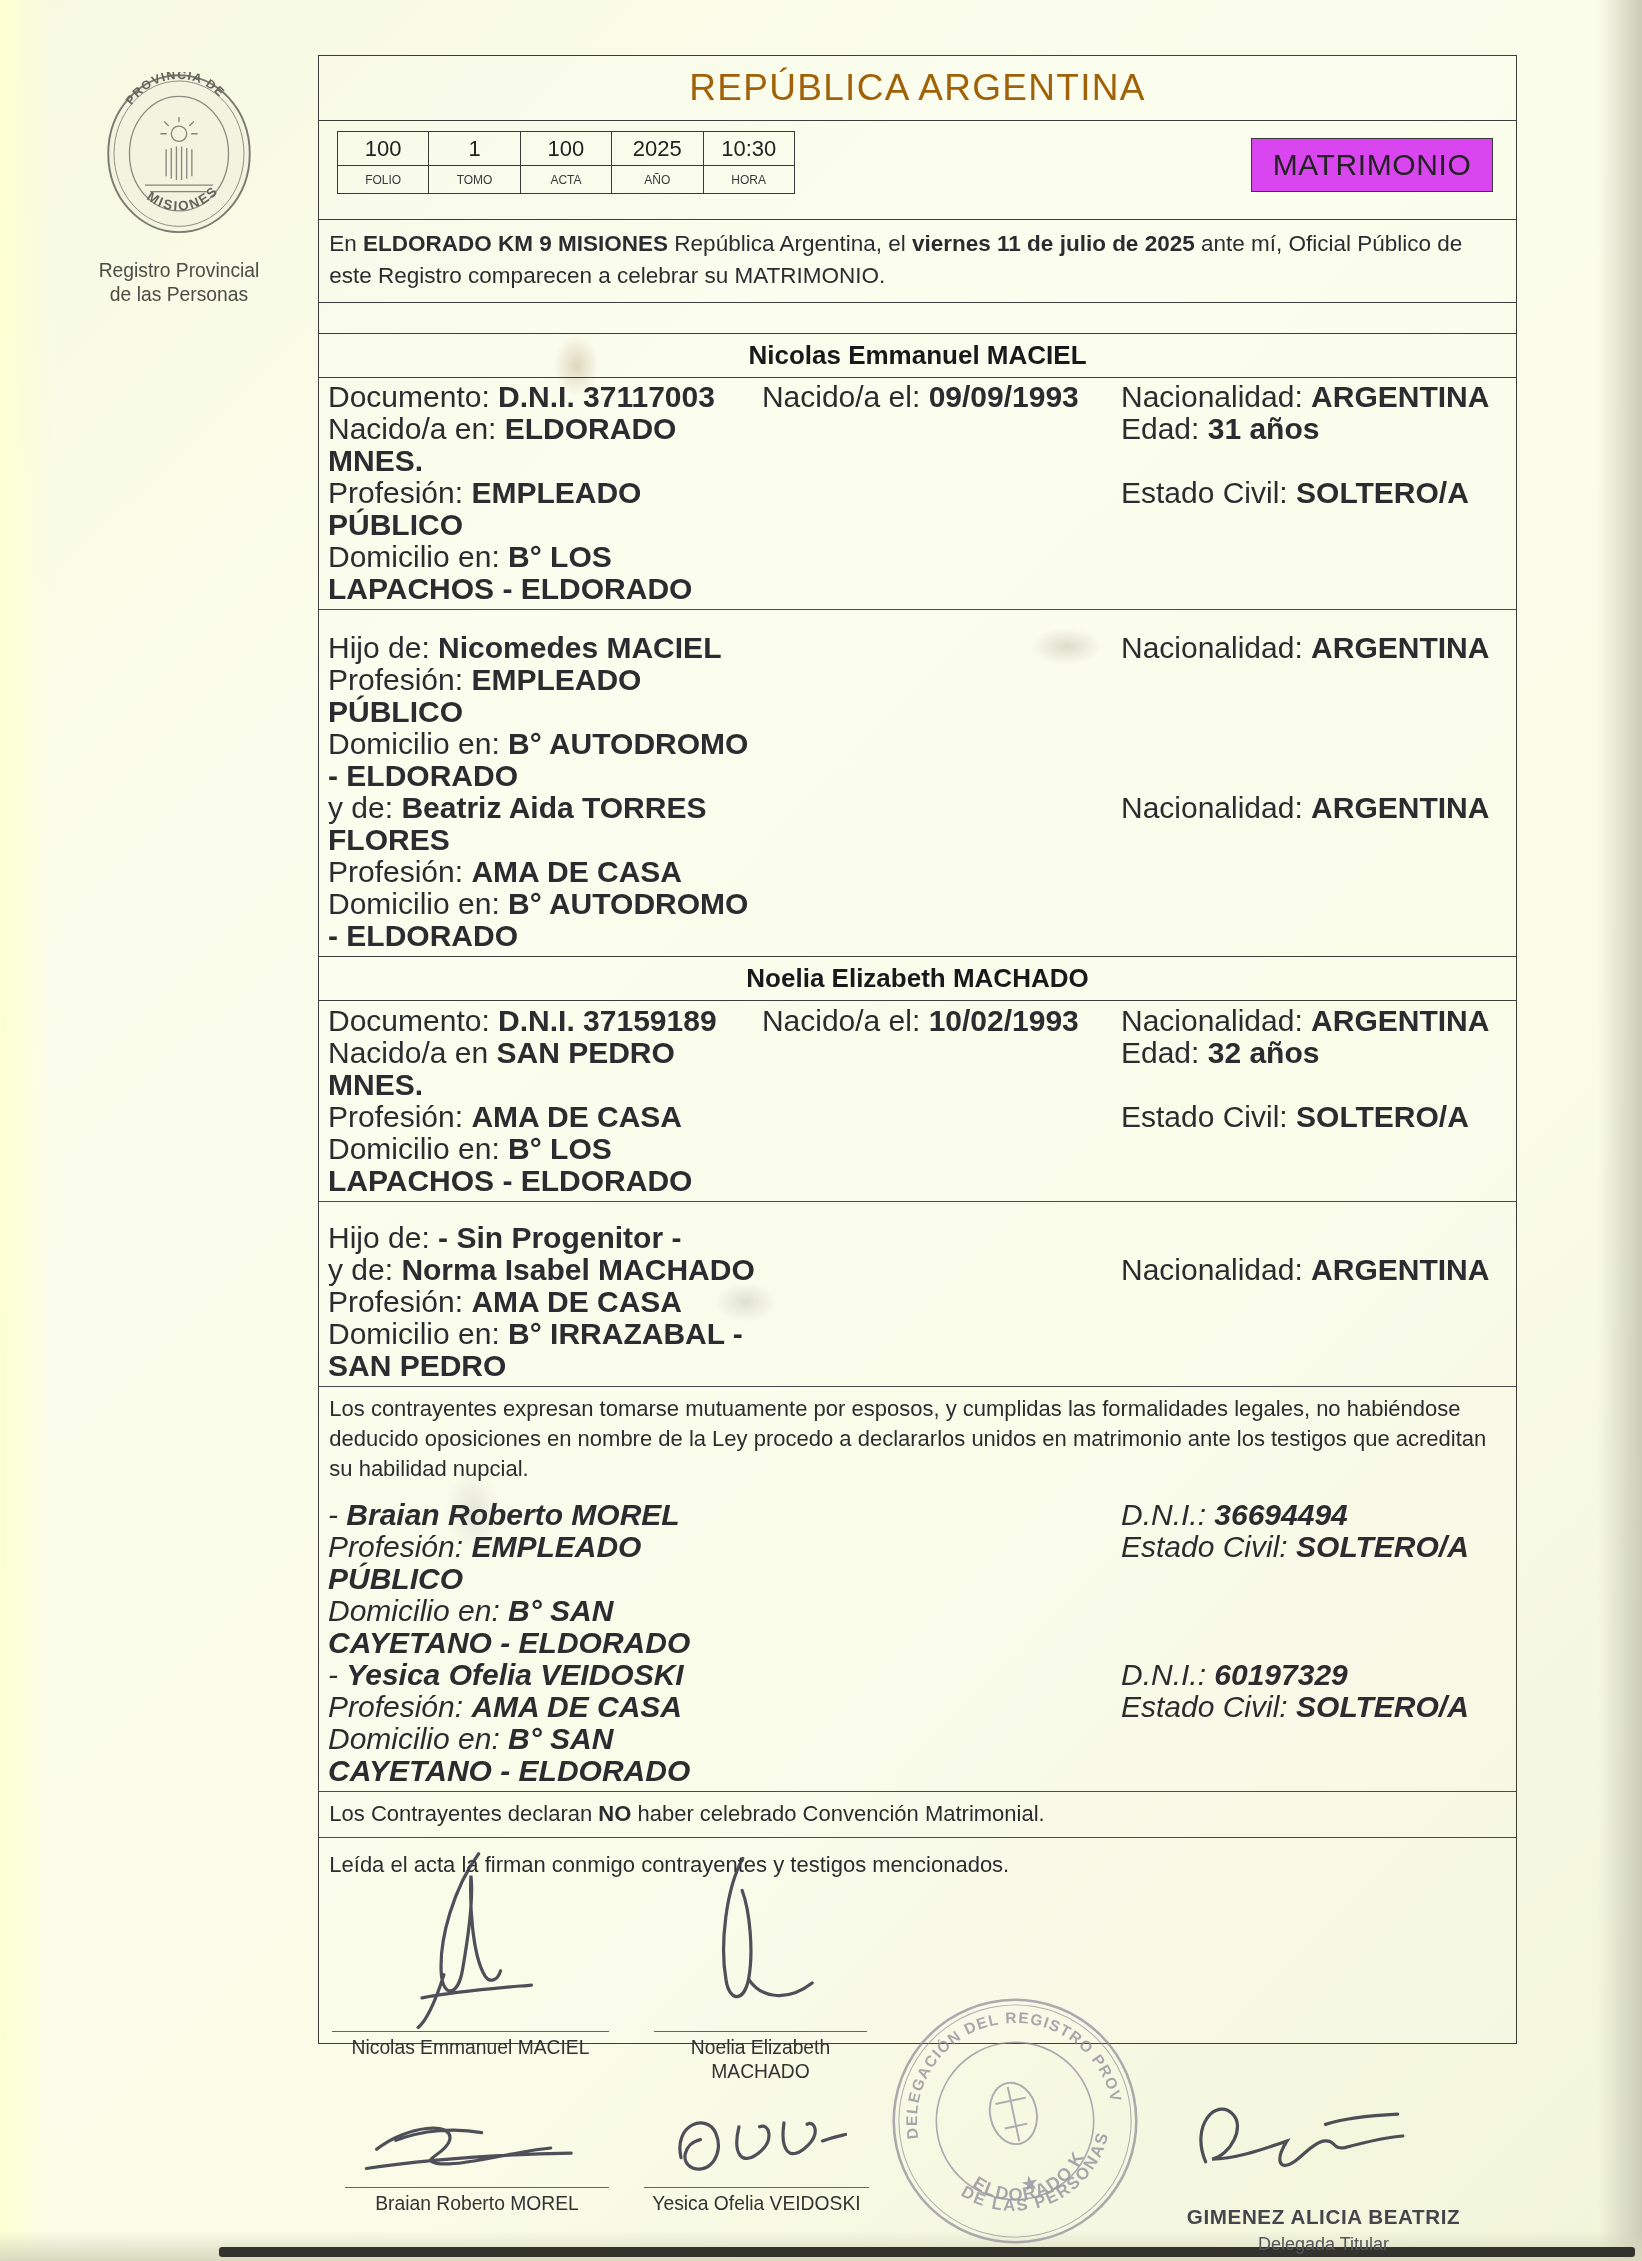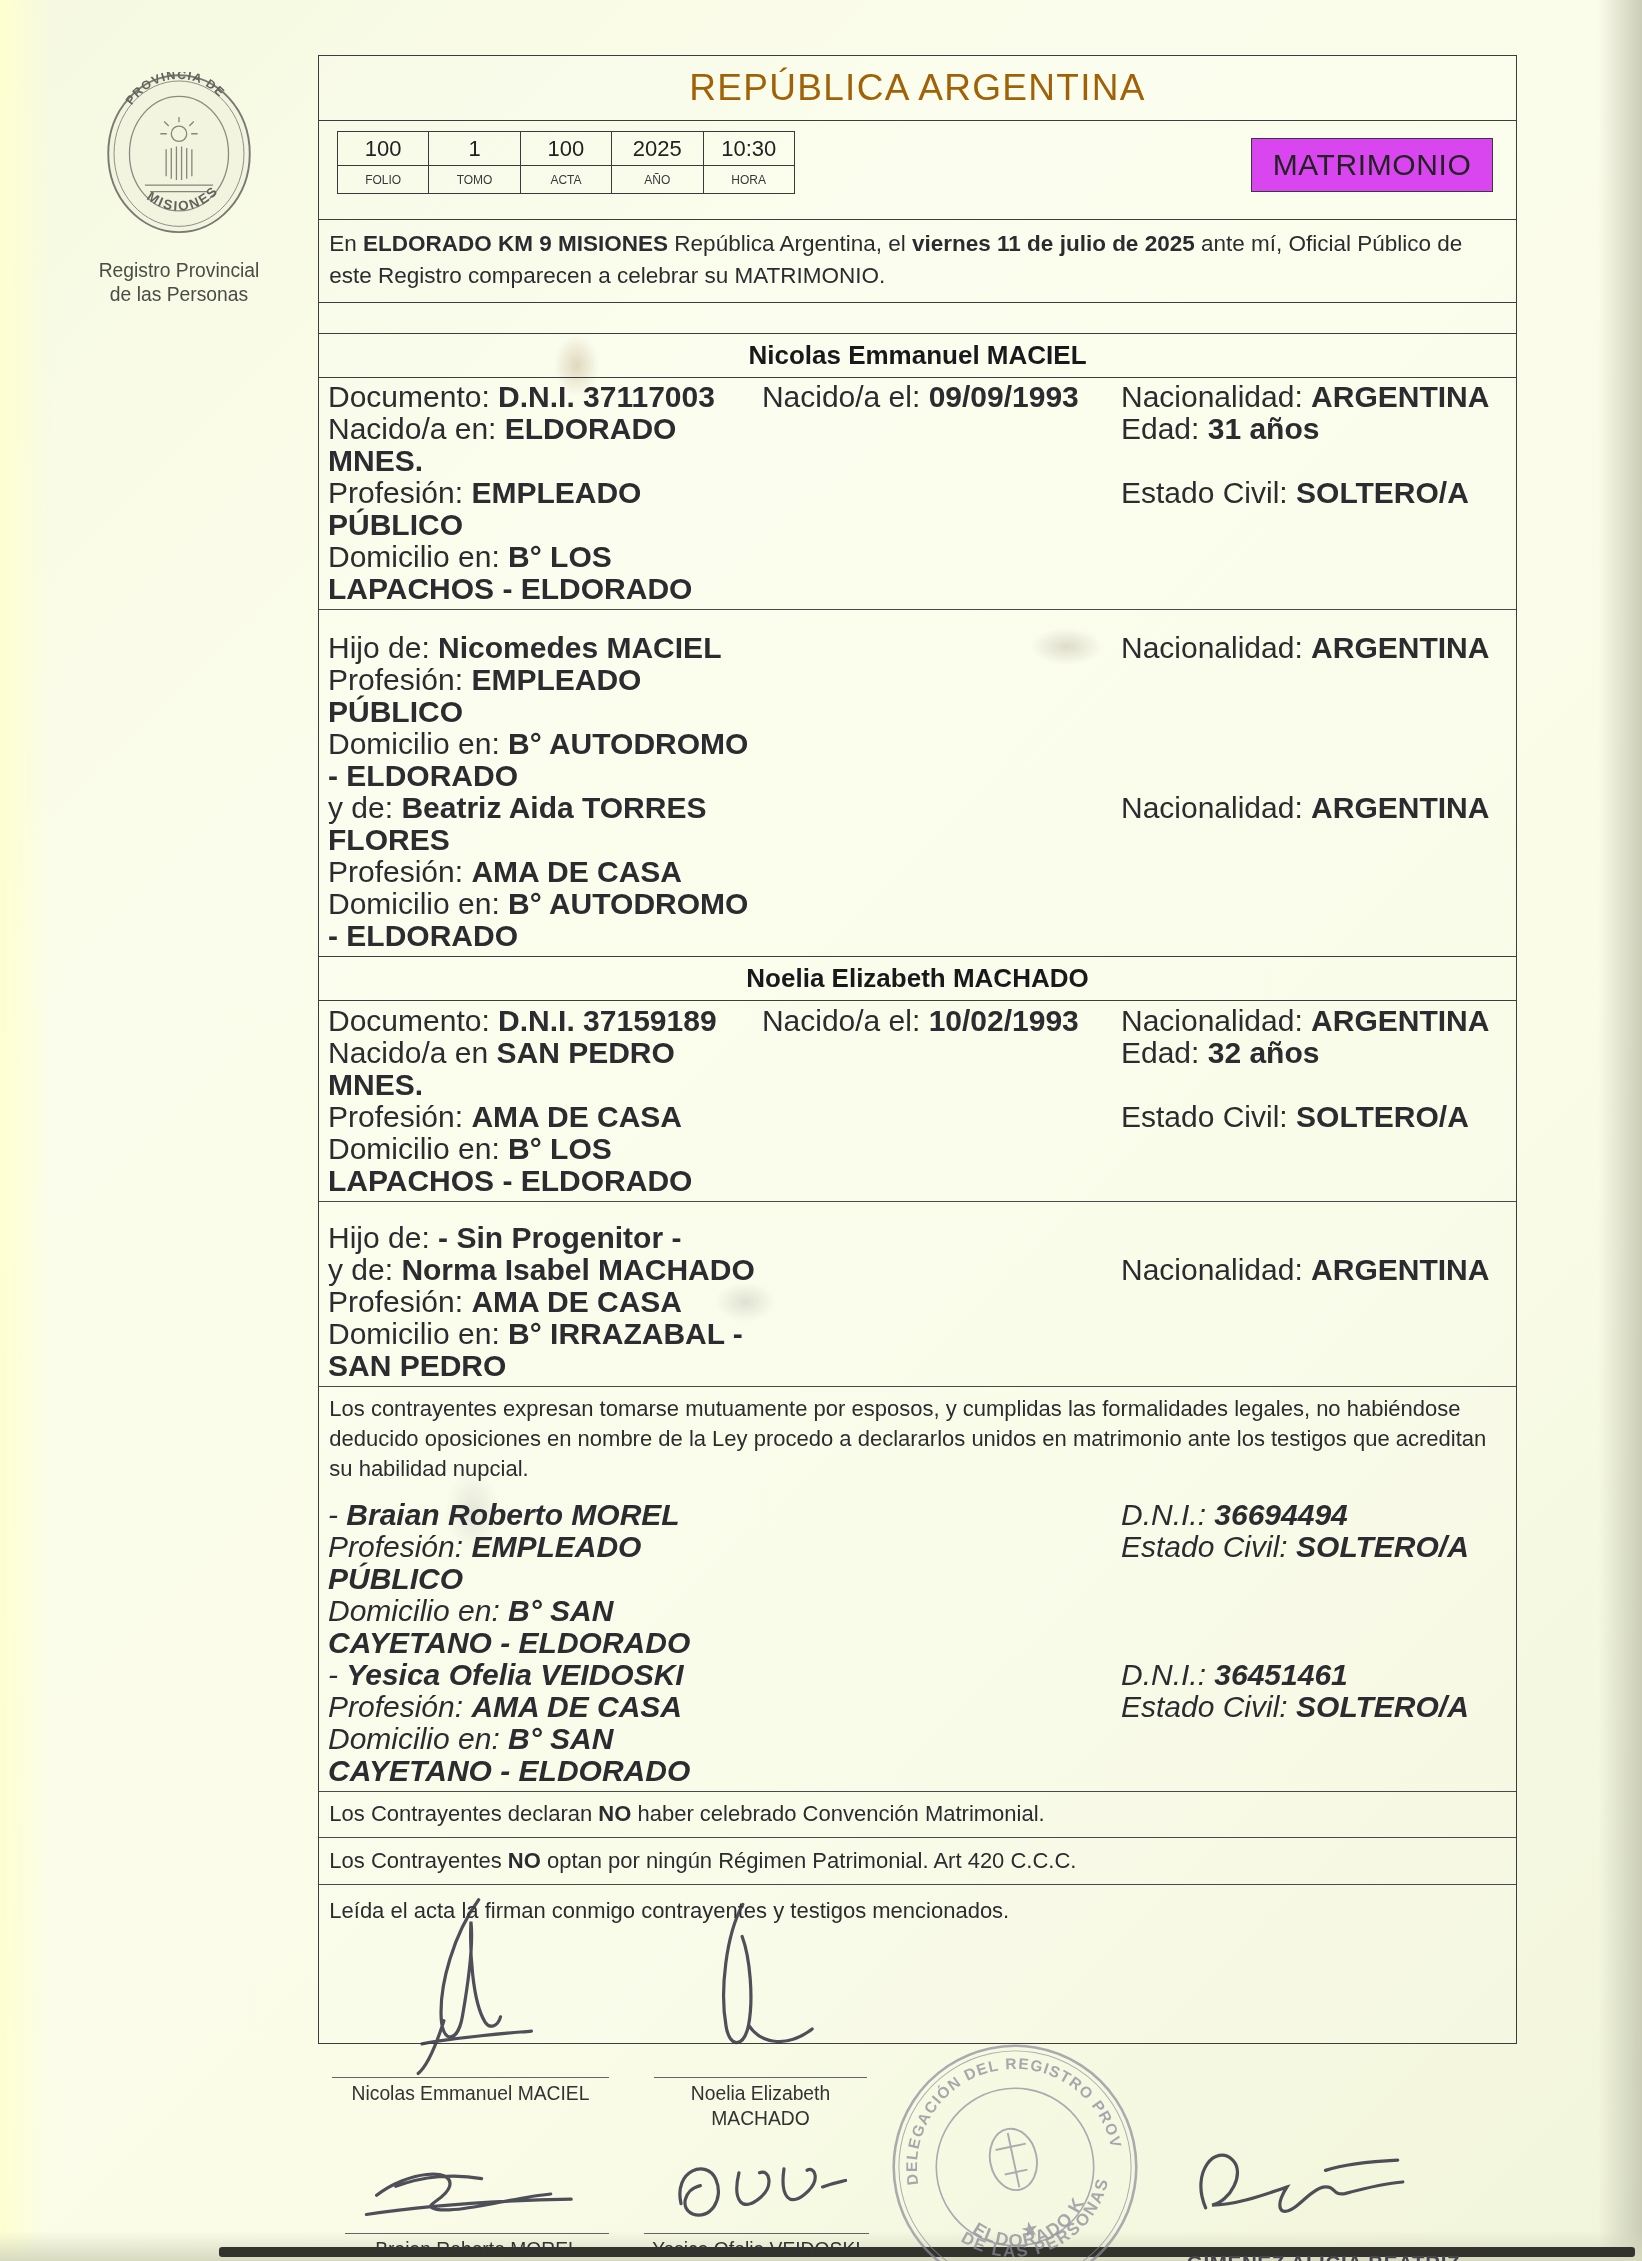--- a/index.html
+++ b/index.html
@@ -249,35 +249,34 @@
           <div class="cell c3"><span>Estado Civil: </span><span class="b">SOLTERO/A</span></div>
         </div>
         <div class="line-row">
           <div class="cell c1"><span>Domicilio en: </span><span class="b">B° SAN CAYETANO - ELDORADO</span></div>
           <div class="cell c2"></div>
           <div class="cell c3"></div>
         </div>
         <div class="line-row">
           <div class="cell c1"><span>- </span><span class="b">Yesica Ofelia VEIDOSKI</span></div>
           <div class="cell c2"></div>
-          <div class="cell c3"><span>D.N.I.: </span><span class="b">36451461</span></div>
+          <div class="cell c3"><span>D.N.I.: </span><span class="b">60197329</span></div>
         </div>
         <div class="line-row">
           <div class="cell c1"><span>Profesión: </span><span class="b">AMA DE CASA</span></div>
           <div class="cell c2"></div>
           <div class="cell c3"><span>Estado Civil: </span><span class="b">SOLTERO/A</span></div>
         </div>
         <div class="line-row">
           <div class="cell c1"><span>Domicilio en: </span><span class="b">B° SAN CAYETANO - ELDORADO</span></div>
           <div class="cell c2"></div>
           <div class="cell c3"></div>
         </div>
       </div>
       <div class="para decl bborder"><span>Los Contrayentes declaran </span><span class="b">NO</span><span> haber celebrado Convención Matrimonial.</span></div>
-      <div class="para decl bborder"><span>Los Contrayentes </span><span class="b">NO</span><span> optan por ningún Régimen Patrimonial. Art 420 C.C.C.</span></div>
       <div class="para closing"><span>Leída el acta la firman conmigo contrayentes y testigos mencionados.</span></div>
     </div>
 
   <div class="sig-area">
     <svg class="sig-svg" style="left:58px;top:-45px;" width="193" height="193" viewBox="0 0 300 290">
       <path d="M 158 18 C 120 70 96 150 100 205 C 103 242 126 240 133 198 C 142 146 150 86 146 52 C 144 96 148 176 168 208 C 176 220 188 214 192 200 M 70 242 C 120 232 196 226 240 222 M 104 206 C 88 256 76 278 64 288"></path>
     </svg>
     <div class="sig-line" style="left:13px;top:147px;width:277px;"></div>
     <div class="sig-name" style="left:13px;top:152px;width:277px;">Nicolas Emmanuel MACIEL</div>
 

